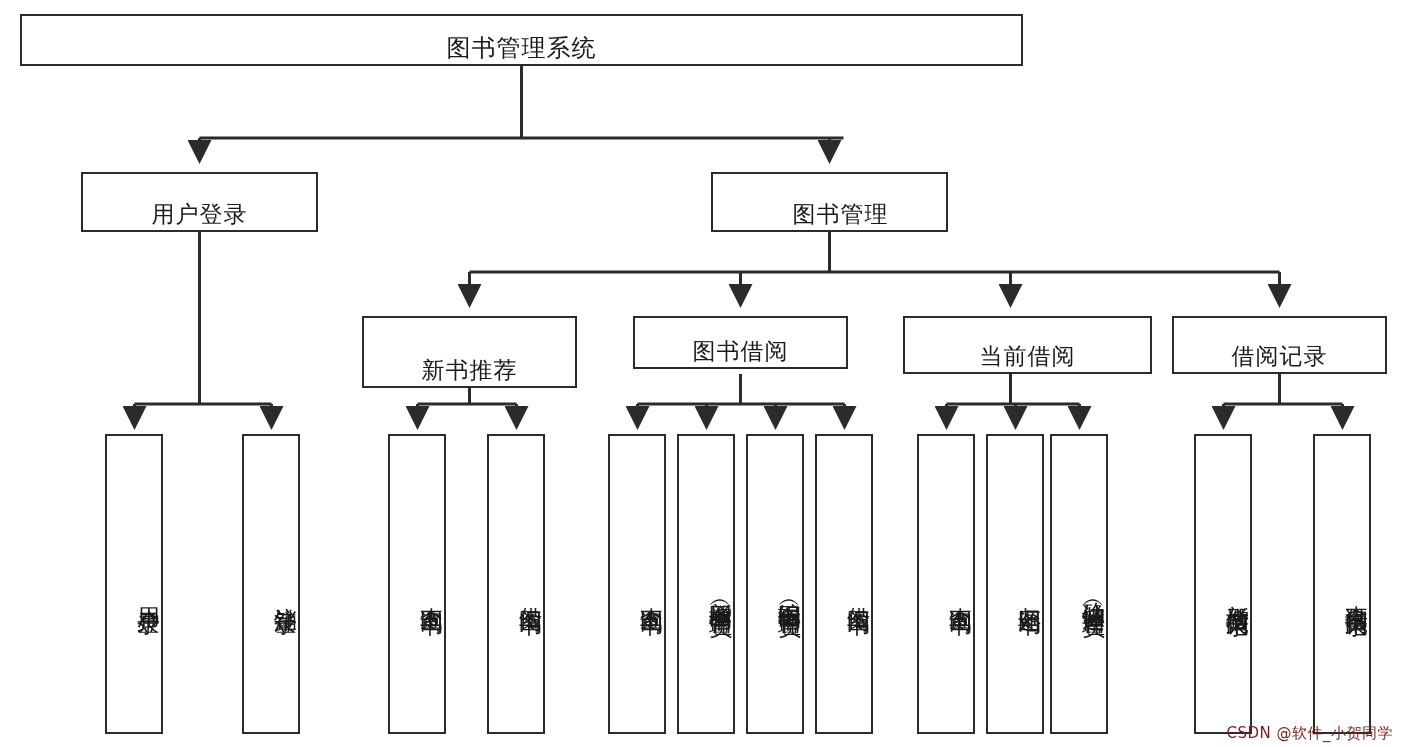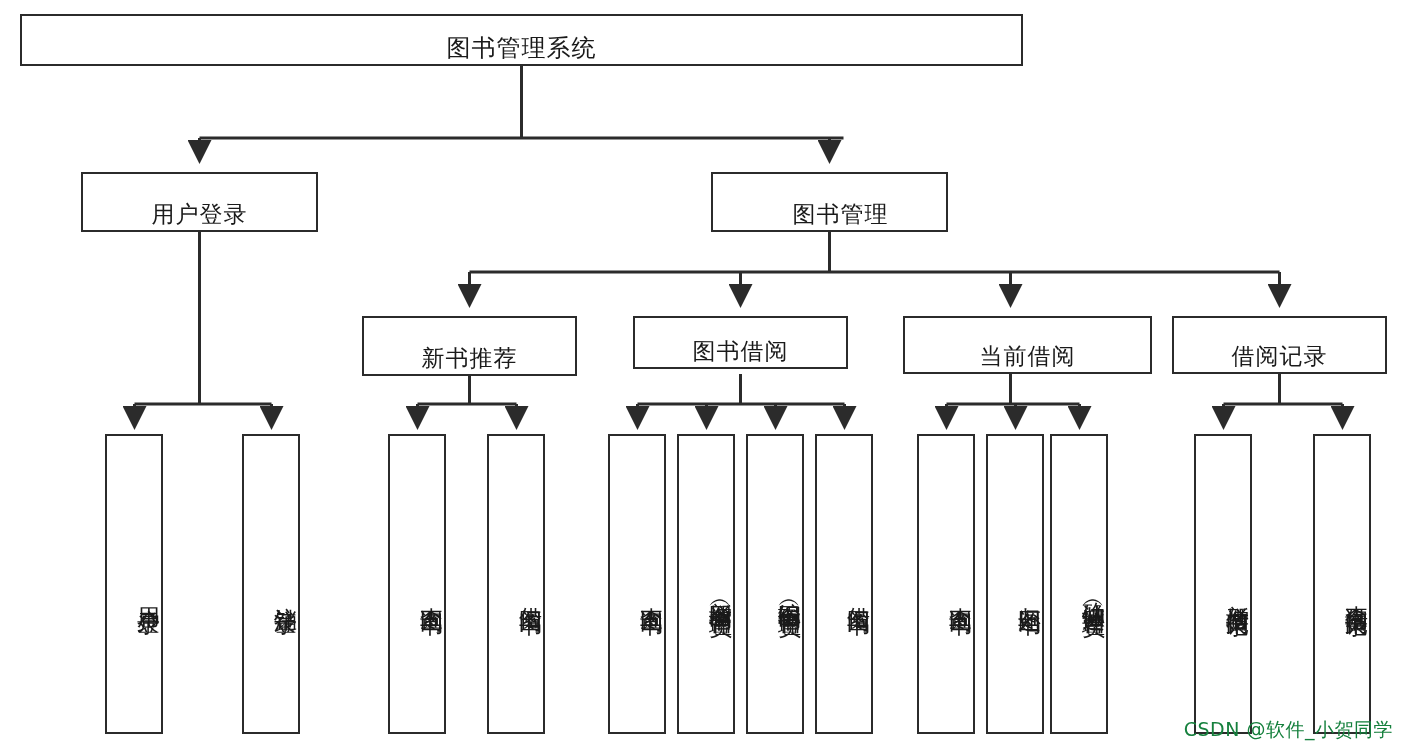--- a/index.html
+++ b/index.html
@@ -53,22 +53,22 @@
     text-orientation: upright;
     white-space: nowrap;
   }
   .node.title {
     font-size: 24px;
   }
   #watermark {
     position: absolute;
     right: 12px;
     bottom: 4px;
-    font-size: 19px;
-    color: #15803d;
+    font-size: 15px;
+    color: #7f1d1d;
     letter-spacing: 0.5px;
     white-space: nowrap;
   }
 </style>
 </head>
 <body>
 
 <div id="canvas">
 
   <svg id="wires" viewBox="0 0 1405 747" xmlns="http://www.w3.org/2000/svg">
@@ -125,21 +125,21 @@
     <span>图书管理系统</span>
   </div>
 
   <div class="node horiz" id="node-l2-0" style="left: 81px; top: 172px; width: 237px; height: 60px;">
     <span>用户登录</span>
   </div>
   <div class="node horiz" id="node-l2-1" style="left: 711px; top: 172px; width: 237px; height: 60px; padding-left: 22px;">
     <span>图书管理</span>
   </div>
 
-  <div class="node horiz" id="node-l3-0" style="left: 362px; top: 316px; width: 215px; height: 60px;">
+  <div class="node horiz" id="node-l3-0" style="left: 362px; top: 316px; width: 215px; height: 72px;">
     <span>新书推荐</span>
   </div>
   <div class="node horiz" id="node-l3-1" style="left: 633px; top: 316px; width: 215px; height: 53px;">
     <span>图书借阅</span>
   </div>
   <div class="node horiz" id="node-l3-2" style="left: 903px; top: 316px; width: 249px; height: 58px;">
     <span>当前借阅</span>
   </div>
   <div class="node horiz" id="node-l3-3" style="left: 1172px; top: 316px; width: 215px; height: 58px;">
     <span>借阅记录</span>

